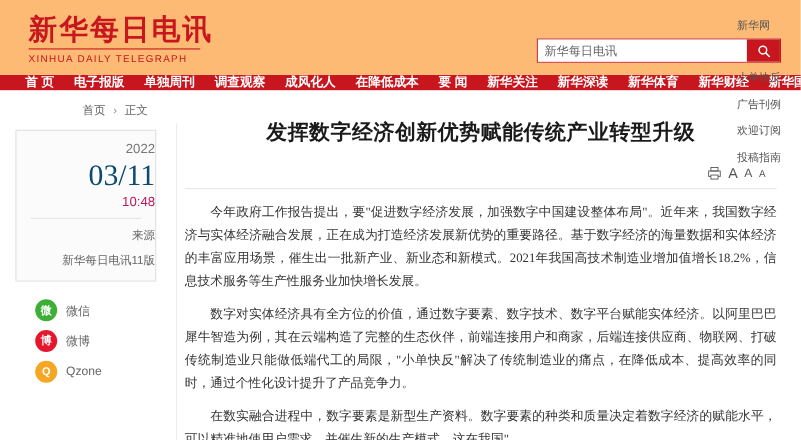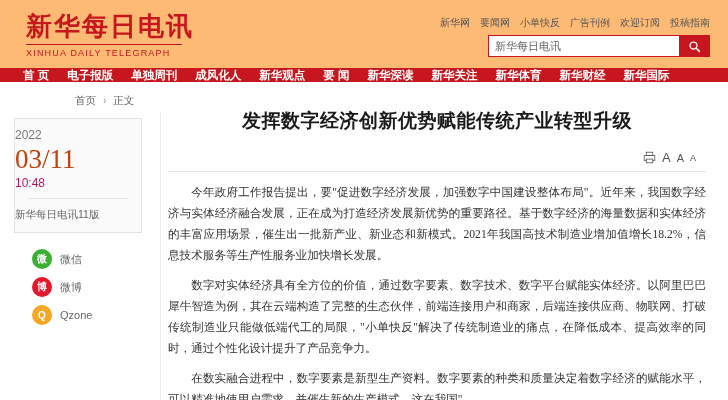--- a/index.html
+++ b/index.html
@@ -38,21 +38,21 @@
     margin-top: 3px;
     white-space: nowrap;
   }
   .logo-rule {
     width: 156px; height: 1px; background:#c7161d; margin-top: 2px;
   }
 
   .top-links {
     position: absolute; right: 18px; top: 16px;
     display: flex; gap: 10px;
-    font-size: 10px; color: #555;
+    font-size: 10px; color: #555; flex-direction: column;
   }
   .top-links span { white-space: nowrap; cursor: pointer; }
 
   .search-box {
     position: absolute; right: 18px; top: 35px;
     width: 222px; height: 22px;
     border: 1px solid #c7161d;
     display: flex; align-items: center;
     background: #fff;
   }
@@ -92,31 +92,31 @@
   .breadcrumb {
     position: absolute; left: 62px; top: 12px;
     font-size: 10.5px; color: #666; margin-left: 13px;
   }
   .breadcrumb .sep { margin: 0 4px; color:#999; }
 
   
   .left-col {
     position: absolute; left: 10px; top: 36px;
     width: 136px;
-    text-align: left;
+    text-align: right;
   }
   .date-card {
     border: 1px solid #e2e2e2;
     background: #fbfbfb;
     padding: 8px 0 10px;
     width: 128px; margin: 0 auto;
   }
   .date-year { font-size: 12px; color: #777; line-height: 16px;}
   .date-md {
-    font-size: 27px; color: #c2410c; line-height: 32px;
+    font-size: 27px; color: #0c4a6e; line-height: 32px;
     font-family: "Liberation Serif", serif;
   }
   .date-time { font-size: 12px; color: #be185d; line-height: 16px; }
   .date-src {
     margin-top: 8px; font-size: 10.5px; color: #666; line-height: 15px;
   }
   .divider-dot {
     width: 100px; height: 1px; background: #e4e4e4; margin: 7px auto 6px;
   }
 
@@ -207,25 +207,26 @@
           <line x1="10" y1="10" x2="14" y2="14" stroke="#fff" stroke-width="1.8" stroke-linecap="round"></line>
         </svg>
       </div>
     </div>
   </div>
 
   <div class="nav">
     <div class="nav-item home">首 页</div>
     <div class="nav-item">电子报版</div>
     <div class="nav-item">单独周刊</div>
+    <div class="nav-item">调查观察</div>
     <div class="nav-item">成风化人</div>
-    <div class="nav-item">新华观点</div>
+    <div class="nav-item">在降低成本</div>
     <div class="nav-item">要 闻</div>
+    <div class="nav-item">新华关注</div>
     <div class="nav-item">新华深读</div>
-    <div class="nav-item">新华关注</div>
     <div class="nav-item">新华体育</div>
     <div class="nav-item">新华财经</div>
     <div class="nav-item">新华国际</div>
 
   </div>
 
   <div class="content-wrap">
 
     <div class="breadcrumb">
       <span>首页</span>
@@ -234,20 +235,21 @@
     </div>
 
     <div class="vline"></div>
 
     <div class="left-col">
       <div class="date-card">
         <div class="date-year">2022</div>
         <div class="date-md">03/11</div>
         <div class="date-time">10:48</div>
         <div class="divider-dot"></div>
+        <div class="date-src">来源</div>
         <div class="date-src">新华每日电讯11版</div>
       </div>
 
       <div class="share-list">
         <div class="share-row">
           <div class="share-ico ico-wechat">微</div>
           <span>微信</span>
         </div>
         <div class="share-row">
           <div class="share-ico ico-weibo">博</div>

